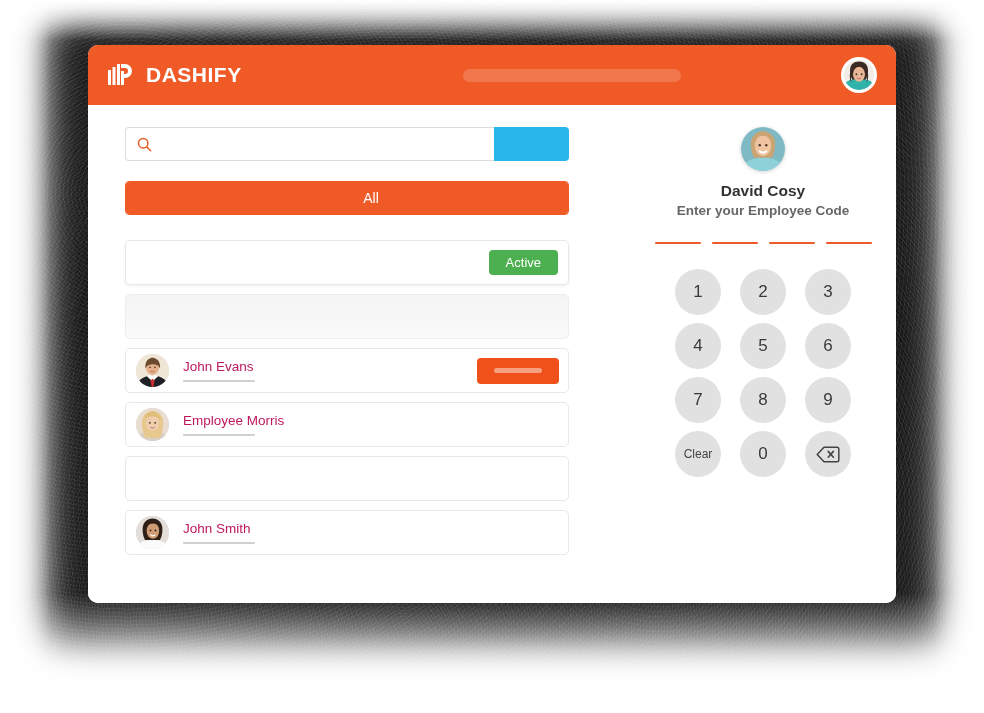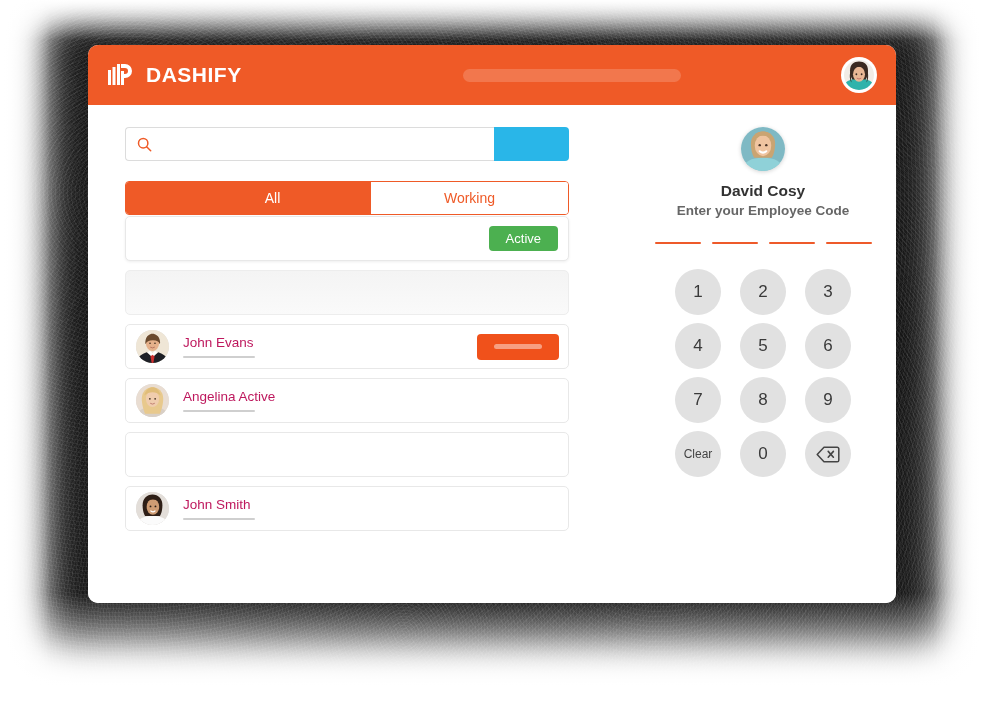--- a/index.html
+++ b/index.html
@@ -109,21 +109,21 @@
   .tabs {
     margin-top:20px; display:flex; height:34px;
     border:1px solid #ef5a27; border-radius:4px; overflow:hidden;
   }
   .tab {
     flex:1; display:flex; align-items:center; justify-content:center;
     font-size:14px; cursor:pointer; background:#fff; color:#ef5a27;
   }
   .tab.active { background:#ef5a27; color:#fff;padding-left:48px; }
 
-  .list { margin-top:1px; }
+  .list { margin-top:25px; }
   .row {
     position:relative;
     height:45px; border:1px solid #e8e8e8; border-radius:5px;
     background:#fff; margin-bottom:9px;
     display:flex; align-items:center; padding:0 10px;
   }
   .row.ghost { background:linear-gradient(#f4f4f4,#fafafa); border-color:#ededed; }
   .row-first { height:45px; justify-content:flex-end; box-shadow:0 1px 3px rgba(0,0,0,.07); }
 
   .row-avatar {
@@ -246,23 +246,20 @@
             </span>
             <input class="search-input" value="" placeholder="" style="">
           </div>
           <button class="search-btn"></button>
         </div>
 
         <div class="tabs">
           <div class="tab active">
             <span>All</span>
           </div>
-          <div class="tab">
-            <span>Working</span>
-          </div>
         </div>
 
         <div class="list">
 
           <div class="row row-first">
             <span class="badge-active">Active</span>
           </div>
 
           <div class="row ghost"></div>
 
@@ -296,21 +293,21 @@
                 <path d="M0 40c3-9 9-12 20-12s17 3 20 12z" fill="#d8cfc6"></path>
                 <path d="M7 18c0-9 6-14 13-14s13 5 13 14c0 6-2 14-4 18H11c-2-4-4-12-4-18z" fill="#e8c98d"></path>
                 <ellipse cx="20" cy="18" rx="8" ry="10" fill="#f0cdae"></ellipse>
                 <path d="M10 14c2-7 6-10 10-10s8 3 10 10c-4-3-6-4-10-4s-6 1-10 4z" fill="#e0bd79"></path>
                 <circle cx="16.8" cy="18" r="1.1" fill="#4a3828"></circle>
                 <circle cx="23.2" cy="18" r="1.1" fill="#4a3828"></circle>
                 <path d="M17.6 23.6q2.4 1.8 4.8 0" stroke="#c07f72" stroke-width="1.2" fill="none" stroke-linecap="round"></path>
               </svg>
             </div>
             <div class="row-textblock">
-              <div class="row-name">Angelina Active</div>
+              <div class="row-name">Employee Morris</div>
               <div class="row-sub"></div>
             </div>
           </div>
 
           <div class="row"></div>
 
           <div class="row">
             <div class="row-avatar">
               <svg viewBox="0 0 40 40" width="100%" height="100%">
                 <rect width="40" height="40" fill="#e3ded9"></rect>

